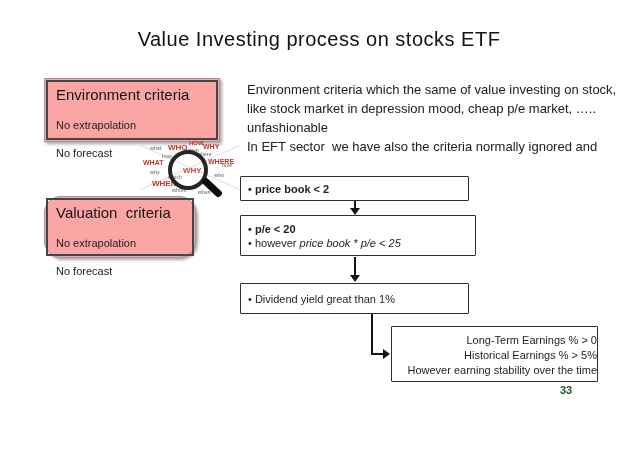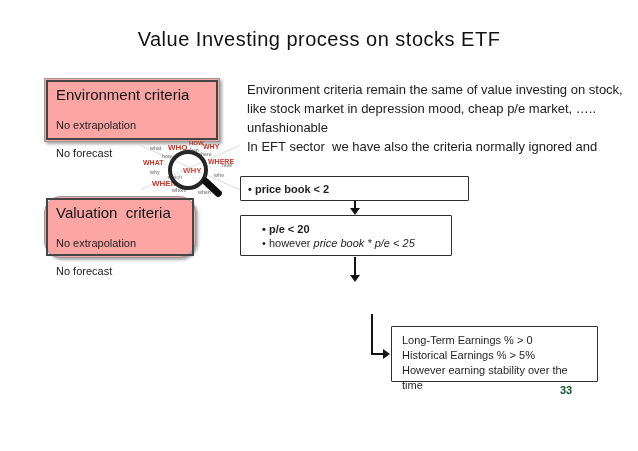--- a/index.html
+++ b/index.html
@@ -62,23 +62,23 @@
     transform:rotate(43deg);
   }
   
   .flow-box{
     position:absolute;
     border:1.5px solid #2e2e2e;border-radius:1px;
     background:#fff;box-sizing:border-box;
     font-size:11px;color:#1f1f1f;
   }
   .fb1{left:240px;top:176px;width:229px;height:25px;display:flex;align-items:center;padding-left:7px;}
-  .fb2{left:240px;top:215px;width:212px;height:41px;padding:6px 0 0 21px;line-height:14px;}
+  .fb2{left:240px;top:215px;width:236px;height:41px;padding:6px 0 0 7px;line-height:14px;}
   .fb3{left:240px;top:283px;width:229px;height:31px;display:flex;align-items:center;padding-left:7px;}
-  .fb4{left:391px;top:326px;width:207px;height:56px;padding:6px 8px 0 10px;line-height:15px;}
+  .fb4{left:391px;top:326px;width:207px;height:56px;padding:6px 0 0 10px;line-height:15px;text-align:right;}
   .bold{font-weight:bold;}
   .ital{font-style:italic;}
   .fb4 div{white-space:pre-wrap;}
   
   .conn{position:absolute;background:#141414;}
   .c1-line{left:354px;top:201px;width:2px;height:8px;}
   .c1-head{position:absolute;left:350px;top:208px;width:0;height:0;
     border-left:5px solid transparent;border-right:5px solid transparent;border-top:7px solid #141414;}
   .c2-line{left:354px;top:257px;width:2px;height:19px;}
   .c2-head{position:absolute;left:350px;top:275px;width:0;height:0;
@@ -137,41 +137,44 @@
     <span class="wc-word wc-red" style="left:66px;top:19px;font-size:7px;color:#c0392b;">WHERE</span>
     <span class="wc-word wc-red" style="left:10px;top:41px;color:#c0392b;">WHEN</span>
     <span class="wc-word wc-red" style="left:41px;top:28px;color:#c0392b;">WHY</span>
     <span class="wc-word wc-red" style="left:47px;top:1px;font-size:6px;color:#c0392b;">HOW</span>
 
     <div class="lens"></div>
     <div class="lens-handle"></div>
   </div>
 
   <div class="description">
-    <div>Environment criteria remain the same of value investing on stock,</div>
+    <div>Environment criteria which the same of value investing on stock,</div>
     <div>like stock market in depression mood, cheap p/e market, …..</div>
     <div>unfashionable</div>
     <div>In EFT sector  we have also the criteria normally ignored and</div>
   </div>
 
   <div class="flow-box fb1">
     <span class="bold">• price book &lt; 2</span>
   </div>
 
   <div class="conn c1-line"></div>
   <div class="c1-head"></div>
 
   <div class="flow-box fb2">
     <div class="bold">• p/e &lt; 20</div>
     <div><span>• however </span><span class="ital">price book * p/e &lt; 25</span></div>
   </div>
 
   <div class="conn c2-line"></div>
   <div class="c2-head"></div>
 
+  <div class="flow-box fb3">
+    <span>• Dividend yield great than 1%</span>
+  </div>
 
   <div class="conn c3-vline"></div>
   <div class="conn c3-hline"></div>
   <div class="c3-head"></div>
 
   <div class="flow-box fb4">
     <div>Long-Term Earnings % &gt; 0</div>
     <div>Historical Earnings % &gt; 5%</div>
     <div>However earning stability over the time</div>
   </div>

